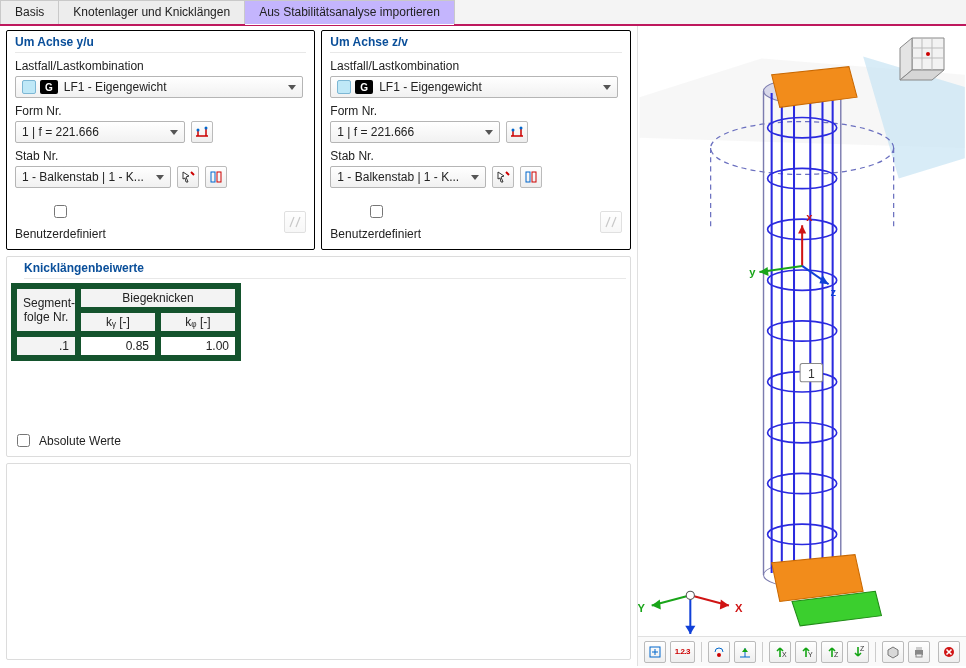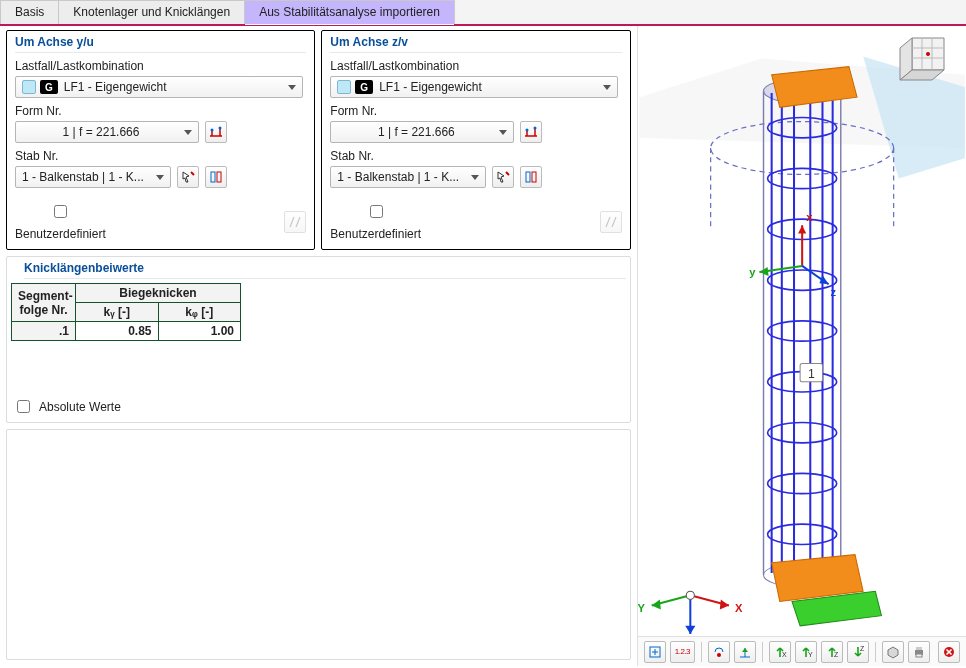--- a/index.html
+++ b/index.html
@@ -25,21 +25,21 @@
   }
   .group h3 { margin:0 0 6px 0; font-size:12px; font-weight:600; color:#0a4f9a; border-bottom:1px solid #e8e8e8; padding-bottom:3px;}
   .lbl { display:block; margin:6px 0 3px 0; color:#222;}
   .fieldrow { display:flex; align-items:center; gap:6px;}
   .dd {
     height:22px; border:1px solid #b5b5b5; border-radius:2px; background:linear-gradient(#fff,#f1f1f1);
     display:flex; align-items:center; padding:0 18px 0 6px; position:relative; min-width:0; flex:1;
     white-space:nowrap; overflow:hidden; text-overflow:ellipsis;
   }
   .dd.full   { width:288px; flex:none;}
-  .dd.medium { width:184px; flex:none;justify-content:center;}
+  .dd.medium { width:170px; flex:none;}
   .dd.small  { width:156px; flex:none;}
   .dd::after {
     content:""; position:absolute; right:6px; top:50%; width:0; height:0; margin-top:-2px;
     border-left:4px solid transparent; border-right:4px solid transparent; border-top:5px solid #555;
   }
   .dd .chip-g {
     display:inline-flex; align-items:center; justify-content:center;
     background:#000; color:#fff; font-weight:700; font-size:10px;
     border-radius:2px; padding:0 5px; height:14px; margin-right:6px;
   }
@@ -55,26 +55,26 @@
   .iconbtn svg { display:block; }
 
   .chkrow { display:flex; align-items:center; justify-content:space-between; margin-top:14px;}
   .chk   { display:flex; align-items:center; gap:6px;flex-direction:column; }
   .chk input { width:13px; height:13px; }
 
   
   .tablewrap { border:1px solid #dcdcdc; border-radius:2px; padding:2px 4px 6px;}
   .tablewrap h3 { margin:2px 0 4px 13px; font-size:12px; font-weight:600; color:#0a4f9a; border-bottom:1px solid #e8e8e8; padding-bottom:3px;}
   table.k { border-collapse:collapse; width:230px; table-layout:fixed;}
-  table.k th, table.k td { border:1px solid #14532d; padding:2px 6px; font-weight:bold; background:#fff;}
+  table.k th, table.k td { border:6px solid #14532d; padding:2px 6px; font-weight:normal; background:#fff;}
   table.k th { background:#f3f3f3; text-align:center;}
   table.k th.seg { width:64px; vertical-align:middle;}
   table.k td.r { text-align:right; }
   table.k td.seg { text-align:right; background:#f3f3f3;}
-  .abswrap { display:flex; align-items:center; gap:6px; margin:6px 0 0 2px;}
+  .abswrap { display:flex; align-items:center; gap:6px; margin:20px 0 0 2px;}
 
   .blank { flex:1; border:1px solid #dcdcdc; border-radius:2px; background:#fff;}
 
   
   .viewport { flex:1; position:relative; background:#fff; overflow:hidden;}
   .toolbar { height:30px; display:flex; align-items:center; gap:4px; padding:0 6px; border-top:1px solid #e0e0e0; background:#fafafa;}
   .toolbar .sep { width:1px; height:20px; background:#ccc; margin:0 2px;}
   .tb {
     width:22px; height:22px; border:1px solid #bbb; border-radius:2px;
     background:linear-gradient(#fff,#eee); display:flex; align-items:center; justify-content:center;
@@ -344,21 +344,21 @@
 
     </div>
 
     <div class="toolbar">
       <div class="tb">
         <svg width="14" height="14" viewBox="0 0 14 14">
             <rect x="2" y="2" width="10" height="10" fill="none" stroke="#06c"></rect>
             <path d="M4 7 H10 M7 4 V10" stroke="#06c"></path>
           </svg>
       </div>
-      <div class="tb" style="width:auto;padding:0 4px;">
+      <div class="tb" style="width:auto;padding:0 4px;font-weight:bold;">
         <span style="font-size:8px;color:#c00;letter-spacing:-0.5px">1.2.3</span>
       </div>
       <div class="sep"></div>
       <div class="tb">
         <svg width="14" height="14" viewBox="0 0 14 14">
             <path d="M3 7 A4 4 0 1 1 11 7" fill="none" stroke="#06c"></path>
             <circle cx="7" cy="10" r="2" fill="#c00"></circle>
           </svg>
       </div>
       <div class="tb">

